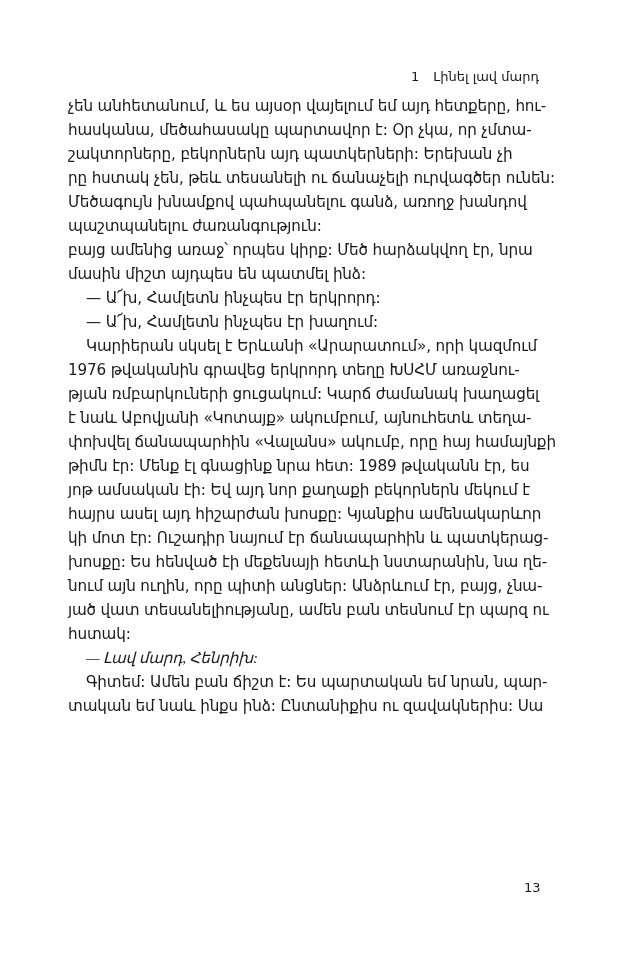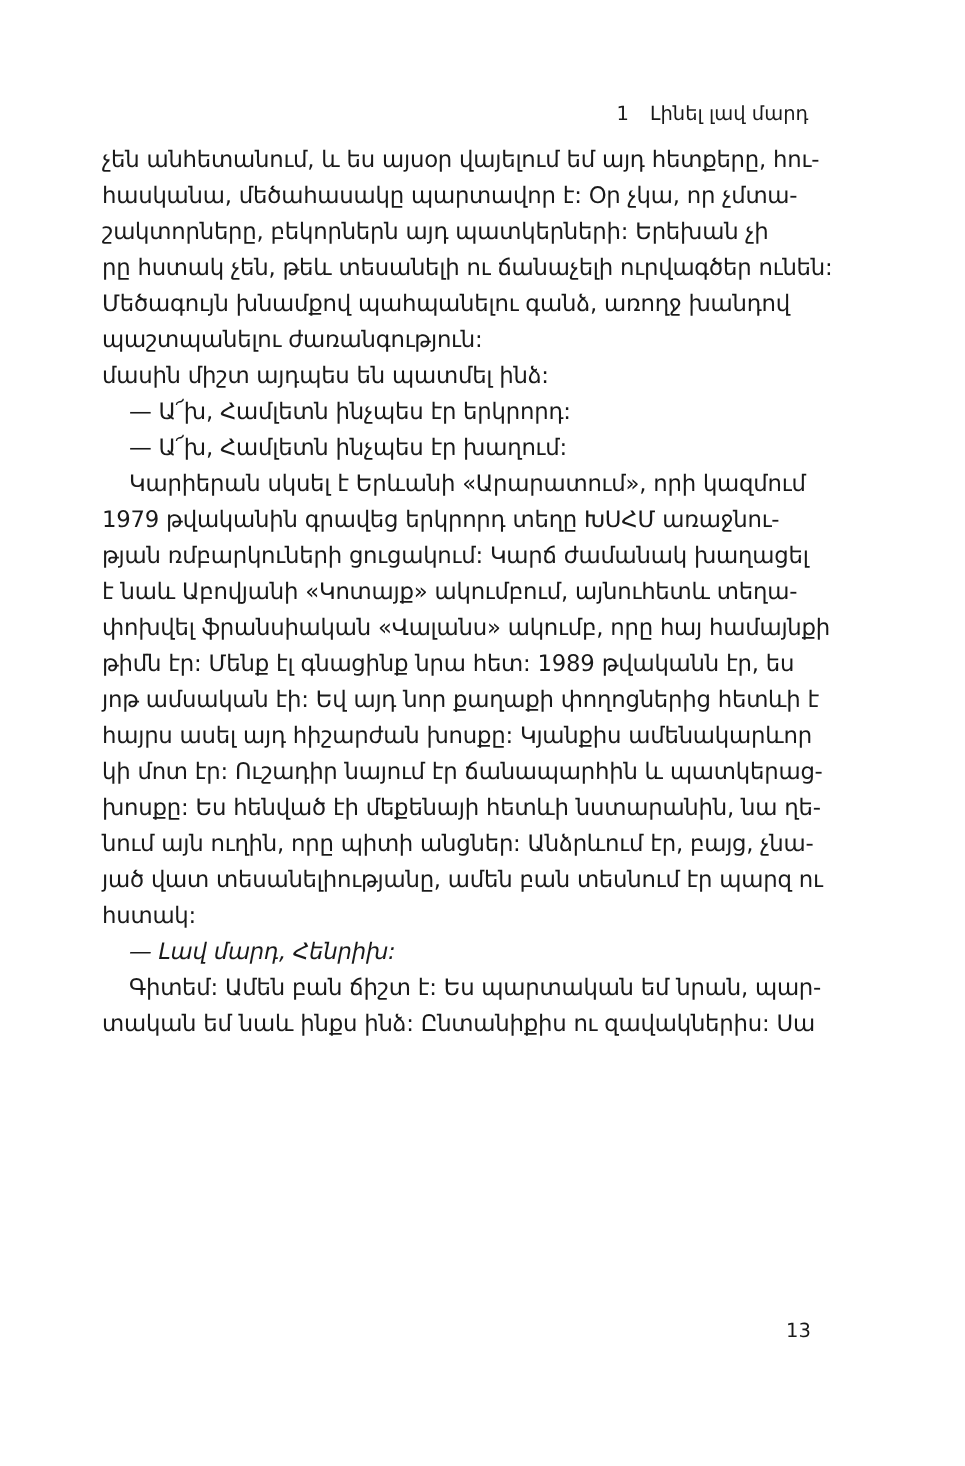--- a/index.html
+++ b/index.html
@@ -38,20 +38,21 @@
       line-height: 24px;
       font-size: 15.2px;
       white-space: nowrap;
       letter-spacing: -0.15px;
     }
     .line.indent {
       padding-left: 18px;
     }
     .line.italic {
       font-style: italic;
+      font-family: Liberation Serif, serif;
     }
     .folio {
       position: absolute;
       top: 880px;
       left: 524px;
       font-size: 13px;
       line-height: 16px;
       text-align: right;
     }
   </style>
@@ -63,30 +64,31 @@
   <span class="chapter-title">Լինել լավ մարդ</span>
 </div>
 
 <div class="text-block" id="text-block">
     <div class="line">չեն անհետանում, և ես այսօր վայելում եմ այդ հետքերը, հու-</div>
     <div class="line">հասկանա, մեծահասակը պարտավոր է: Օր չկա, որ չմտա-</div>
     <div class="line">շակտորները, բեկորներն այդ պատկերների: Երեխան չի</div>
     <div class="line">րը հստակ չեն, թեև տեսանելի ու ճանաչելի ուրվագծեր ունեն:</div>
     <div class="line">Մեծագույն խնամքով պահպանելու գանձ, առողջ խանդով</div>
     <div class="line">պաշտպանելու ժառանգություն:</div>
+    <div class="line">բայց ամենից առաջ՝ որպես կիրք: Մեծ հարձակվող էր, նրա</div>
     <div class="line">մասին միշտ այդպես են պատմել ինձ:</div>
     <div class="line indent">— Ա՜խ, Համլետն ինչպես էր երկրորդ:</div>
     <div class="line indent">— Ա՜խ, Համլետն ինչպես էր խաղում:</div>
     <div class="line indent">Կարիերան սկսել է Երևանի «Արարատում», որի կազմում</div>
-    <div class="line">1979 թվականին գրավեց երկրորդ տեղը ԽՍՀՄ առաջնու-</div>
+    <div class="line">1976 թվականին գրավեց երկրորդ տեղը ԽՍՀՄ առաջնու-</div>
     <div class="line">թյան ռմբարկուների ցուցակում: Կարճ ժամանակ խաղացել</div>
     <div class="line">է նաև Աբովյանի «Կոտայք» ակումբում, այնուհետև տեղա-</div>
-    <div class="line">փոխվել ֆրանսիական «Վալանս» ակումբ, որը հայ համայնքի</div>
+    <div class="line">փոխվել ճանապարհին «Վալանս» ակումբ, որը հայ համայնքի</div>
     <div class="line">թիմն էր: Մենք էլ գնացինք նրա հետ: 1989 թվականն էր, ես</div>
-    <div class="line">յոթ ամսական էի: Եվ այդ նոր քաղաքի փողոցներից հետևի է</div>
+    <div class="line">յոթ ամսական էի: Եվ այդ նոր քաղաքի բեկորներն մեկում է</div>
     <div class="line">հայրս ասել այդ հիշարժան խոսքը: Կյանքիս ամենակարևոր</div>
     <div class="line">կի մոտ էր: Ուշադիր նայում էր ճանապարհին և պատկերաց-</div>
     <div class="line">խոսքը: Ես հենված էի մեքենայի հետևի նստարանին, նա ղե-</div>
     <div class="line">նում այն ուղին, որը պիտի անցներ: Անձրևում էր, բայց, չնա-</div>
     <div class="line">յած վատ տեսանելիությանը, ամեն բան տեսնում էր պարզ ու</div>
     <div class="line">հստակ:</div>
     <div class="line indent italic">— Լավ մարդ, Հենրիխ:</div>
     <div class="line indent">Գիտեմ: Ամեն բան ճիշտ է: Ես պարտական եմ նրան, պար-</div>
     <div class="line">տական եմ նաև ինքս ինձ: Ընտանիքիս ու զավակներիս: Սա</div>
   </div>

